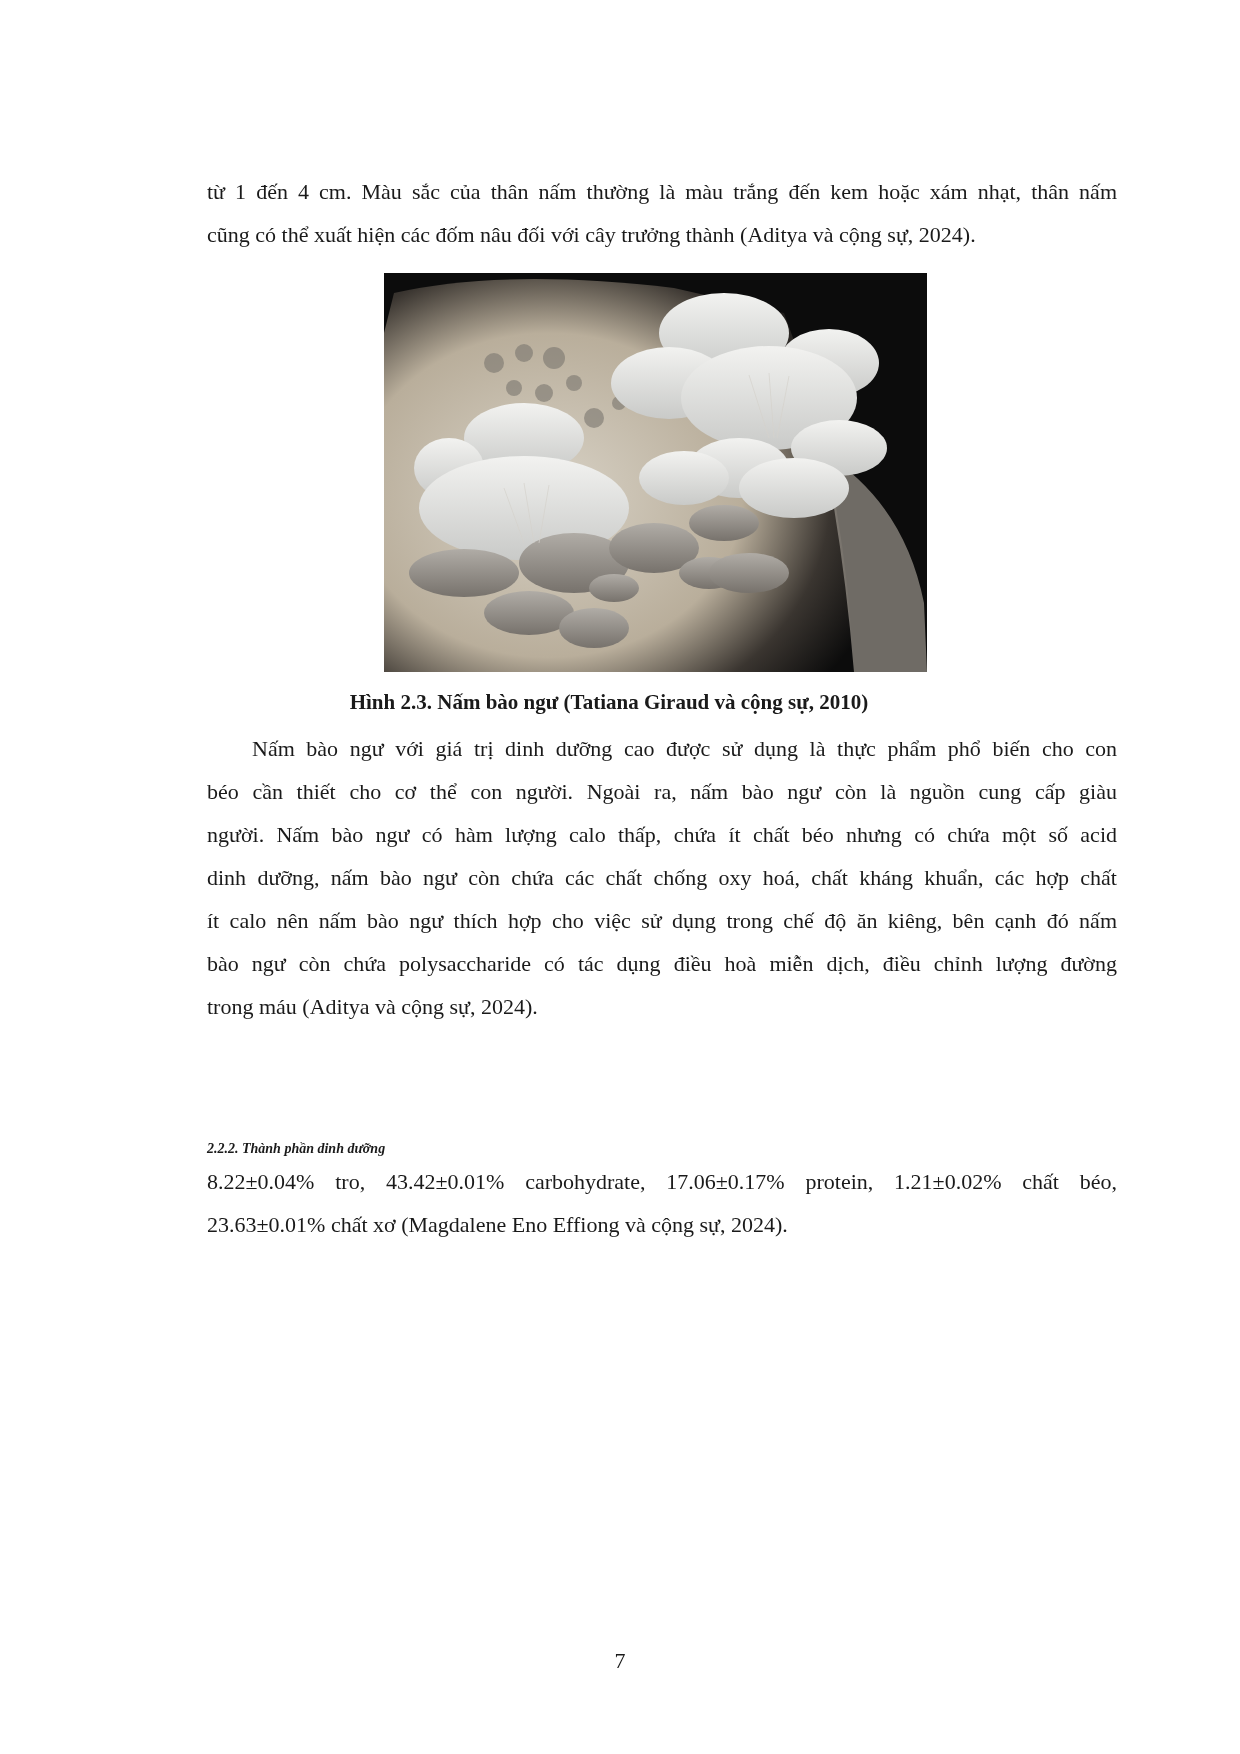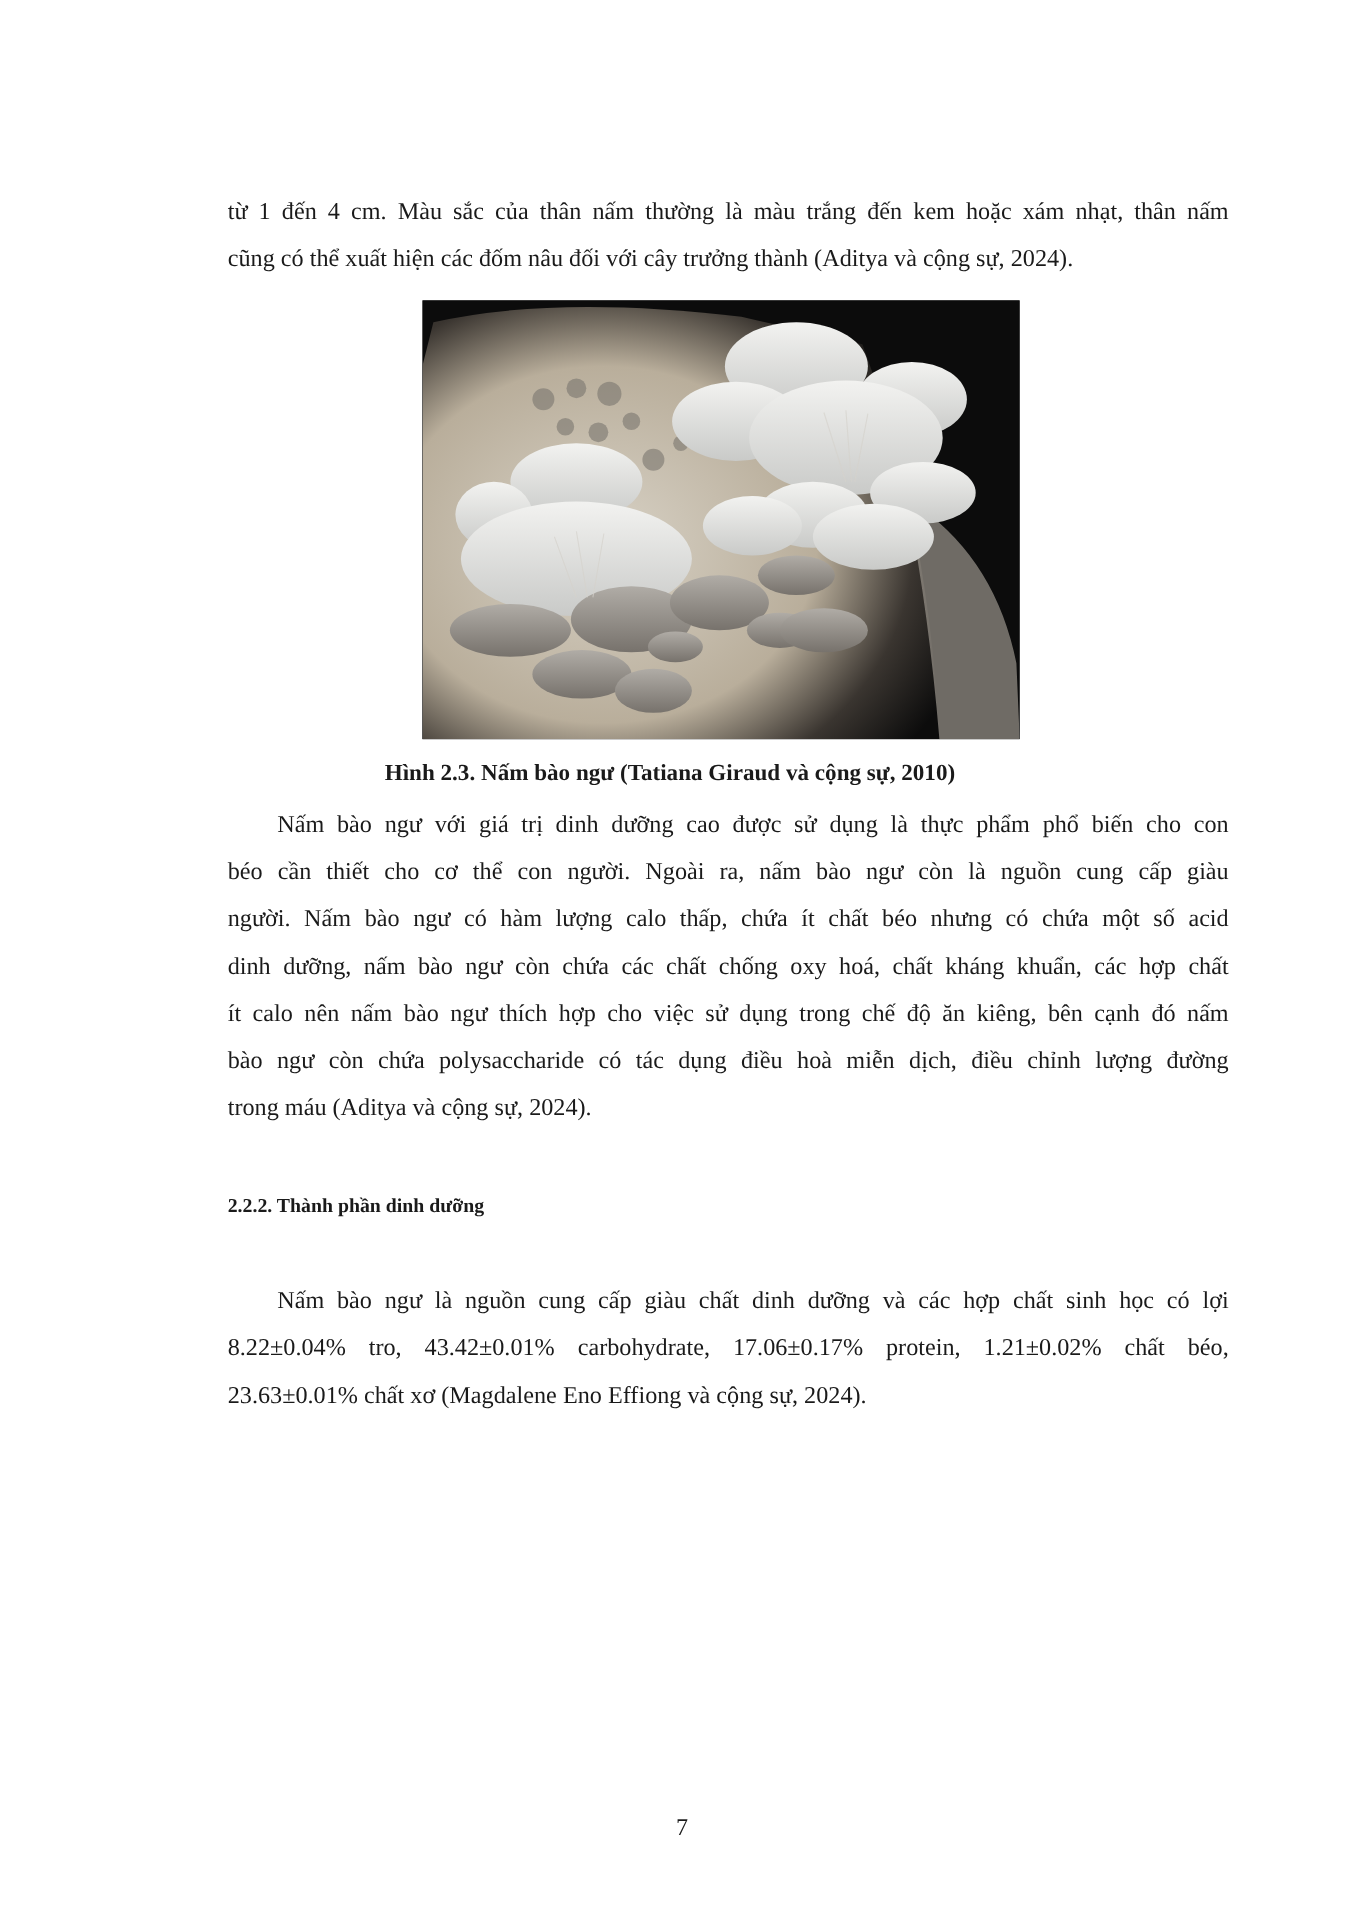--- a/index.html
+++ b/index.html
@@ -5,21 +5,21 @@
   html, body { margin: 0; padding: 0; background: #ffffff; }
   body { width: 1240px; height: 1754px; position: relative; overflow: hidden;
          font-family: "Liberation Serif", "DejaVu Serif", serif; color: #1a1a1a; }
   .page { position: absolute; left: 0; top: 0; width: 1240px; height: 1754px; }
   .text-block { position: absolute; left: 207px; width: 910px; font-size: 22px; line-height: 43px; text-align: justify; }
   .line { display: block; white-space: nowrap; text-align-last: justify; text-align: justify; }
   .line.last { text-align-last: left; }
   .indent { padding-left: 45px; }
   .figure { position: absolute; left: 384px; top: 273px; width: 543px; height: 399px; overflow: hidden; background: #0d0d0d; }
   .caption { position: absolute; left: 13px; width: 1192px; top: 690px; text-align: center; font-weight: bold; font-size: 21px; }
-  .heading { position: absolute; left: 207px; top: 1086px; font-weight: bold; font-size: 18px; }
+  .heading { position: absolute; left: 207px; top: 1141px; font-weight: bold; font-size: 14px; font-style: italic; }
   .page-number { position: absolute; left: 0; width: 1240px; top: 1648px; text-align: center; font-size: 22px; }
 </style>
 </head>
 <body>
 
 <div class="page">
 
   <div class="text-block" style="top:170px;">
     <span class="line">từ 1 đến 4 cm. Màu sắc của thân nấm thường là màu trắng đến kem hoặc xám nhạt, thân nấm</span>
     <span class="line last">cũng có thể xuất hiện các đốm nâu đối với cây trưởng thành (Aditya và cộng sự, 2024).</span>
@@ -95,19 +95,18 @@
     <span class="line">người. Nấm bào ngư có hàm lượng calo thấp, chứa ít chất béo nhưng có chứa một số acid</span>
     <span class="line">dinh dưỡng, nấm bào ngư còn chứa các chất chống oxy hoá, chất kháng khuẩn, các hợp chất</span>
     <span class="line">ít calo nên nấm bào ngư thích hợp cho việc sử dụng trong chế độ ăn kiêng, bên cạnh đó nấm</span>
     <span class="line">bào ngư còn chứa polysaccharide có tác dụng điều hoà miễn dịch, điều chỉnh lượng đường</span>
     <span class="line last">trong máu (Aditya và cộng sự, 2024).</span>
   </div>
 
   <div class="heading">2.2.2. Thành phần dinh dưỡng</div>
 
   <div class="text-block" style="top:1160px;">
-    <span class="line indent">Nấm bào ngư là nguồn cung cấp giàu chất dinh dưỡng và các hợp chất sinh học có lợi</span>
     <span class="line">8.22±0.04% tro, 43.42±0.01% carbohydrate, 17.06±0.17% protein, 1.21±0.02% chất béo,</span>
     <span class="line last">23.63±0.01% chất xơ (Magdalene Eno Effiong và cộng sự, 2024).</span>
   </div>
 
   <div class="page-number">7</div>
 </div>
 
 </body></html>

